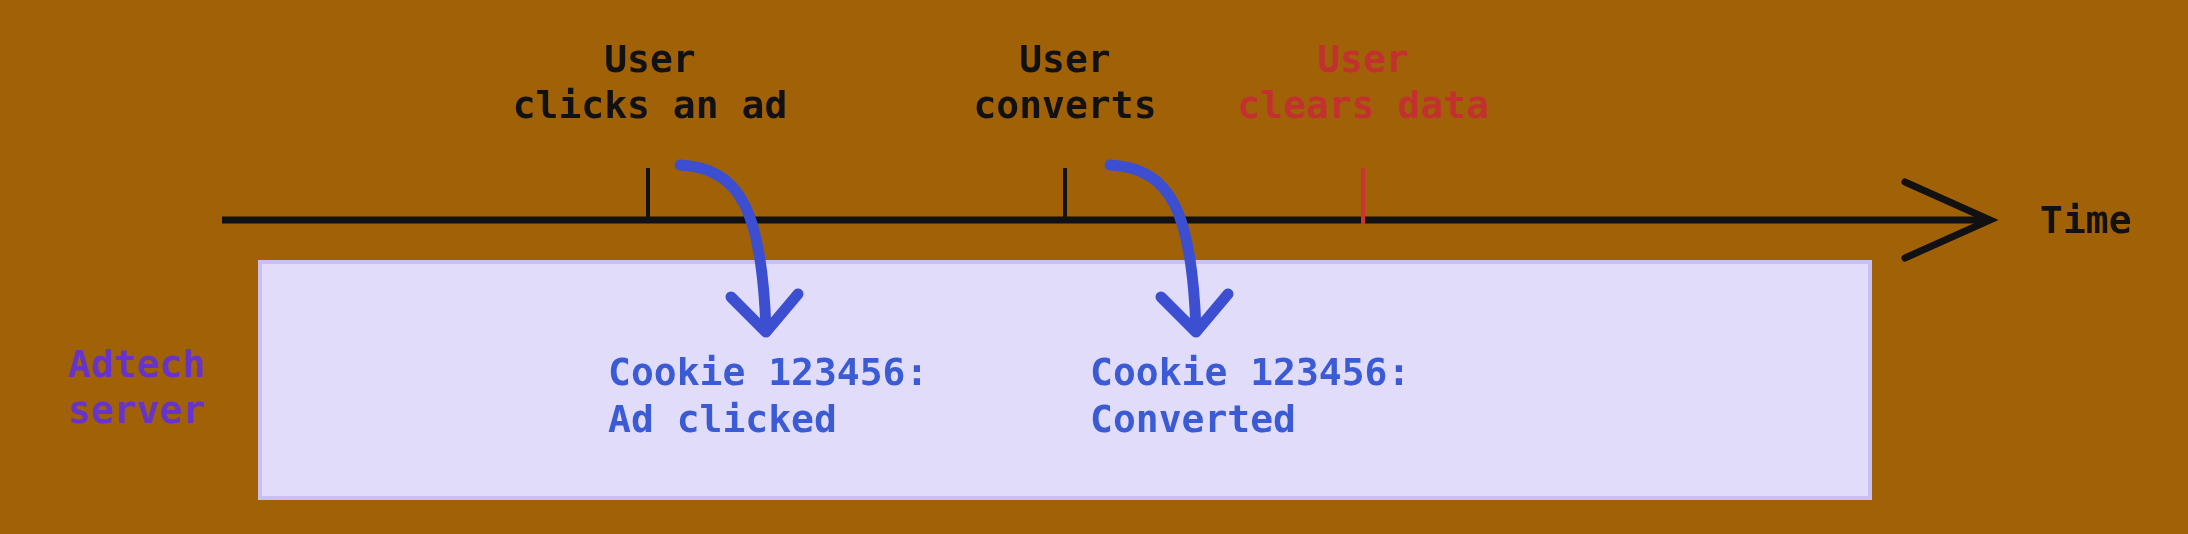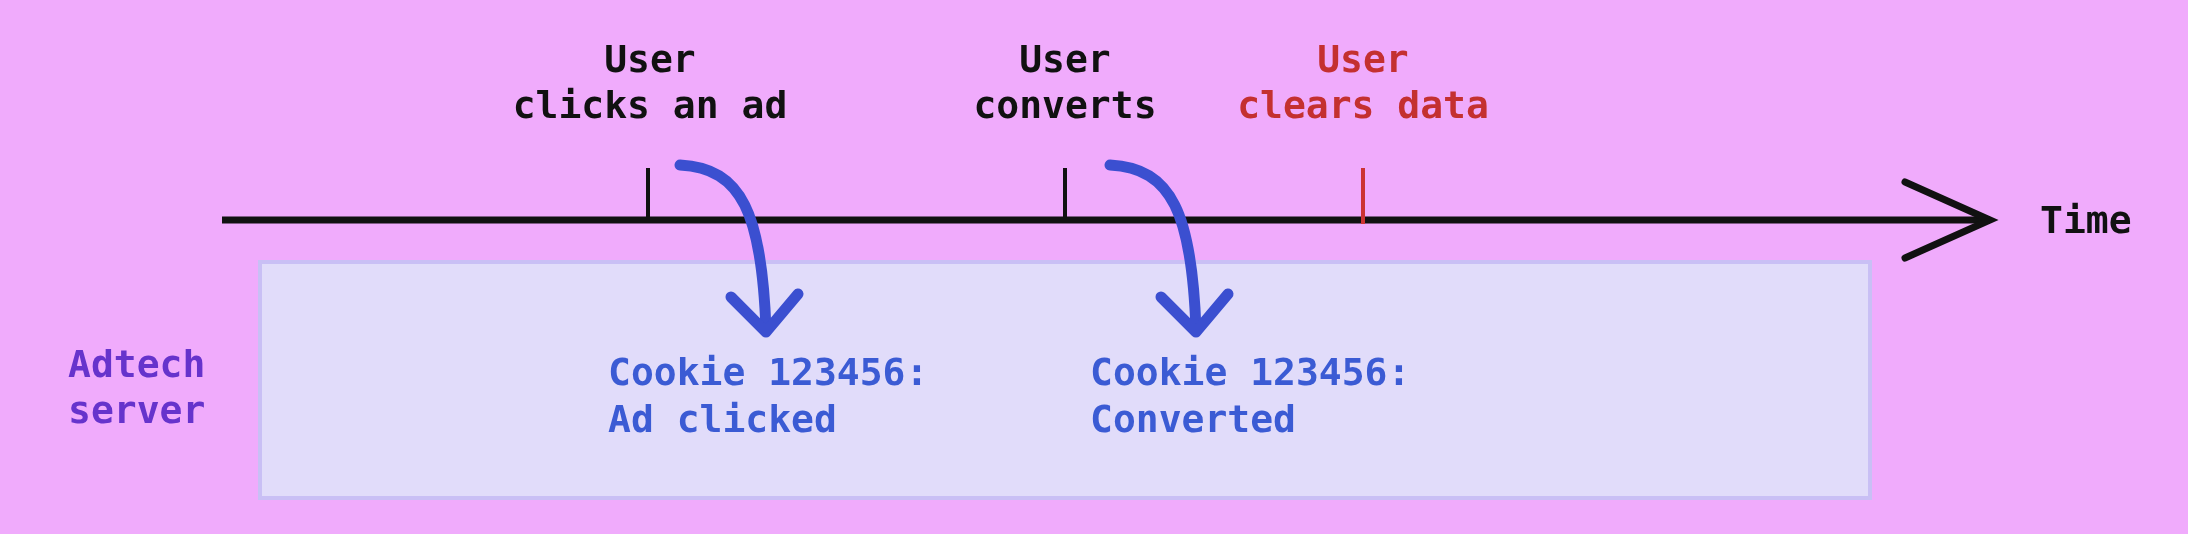--- a/index.html
+++ b/index.html
@@ -8,21 +8,21 @@
     padding: 0;
     background: #ffffff;
   }
   body {
     font-family: "DejaVu Sans Mono", "Liberation Mono", monospace;
   }
   #diagram-root {
     position: relative;
     width: 2188px;
     height: 534px;
-    background: #f0abfc;
+    background: #a16207;
     overflow: hidden;
   }
   #diagram-svg {
     position: absolute;
     left: 0;
     top: 0;
     width: 2188px;
     height: 534px;
     display: block;
   }

